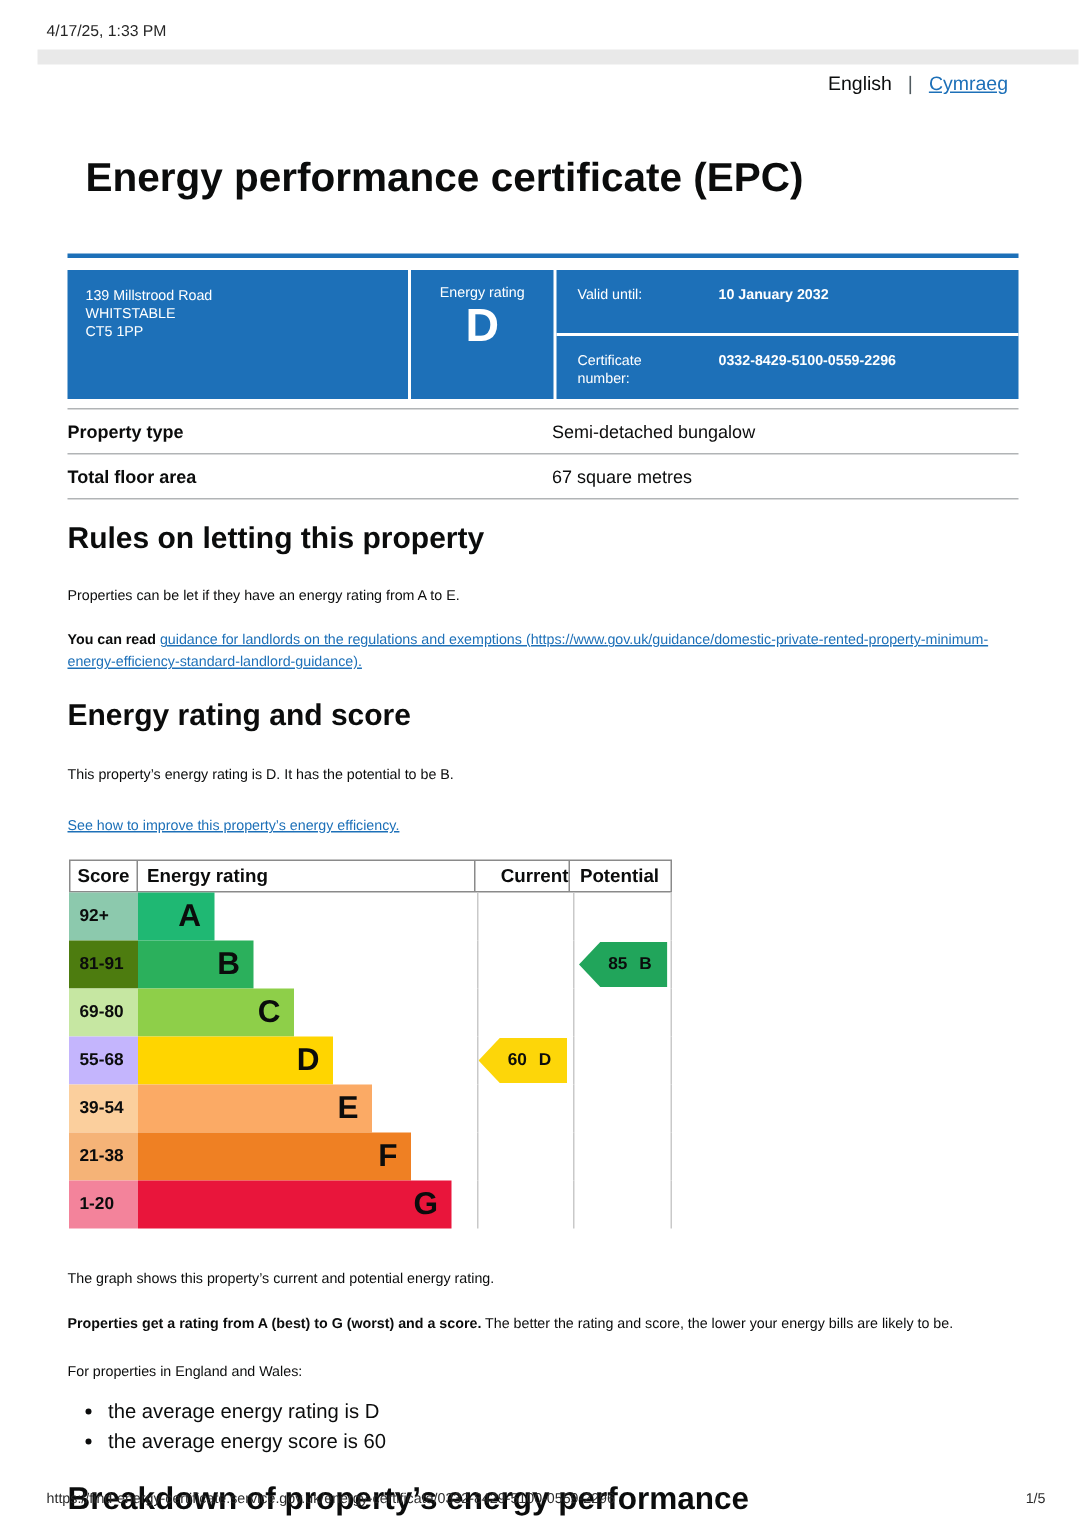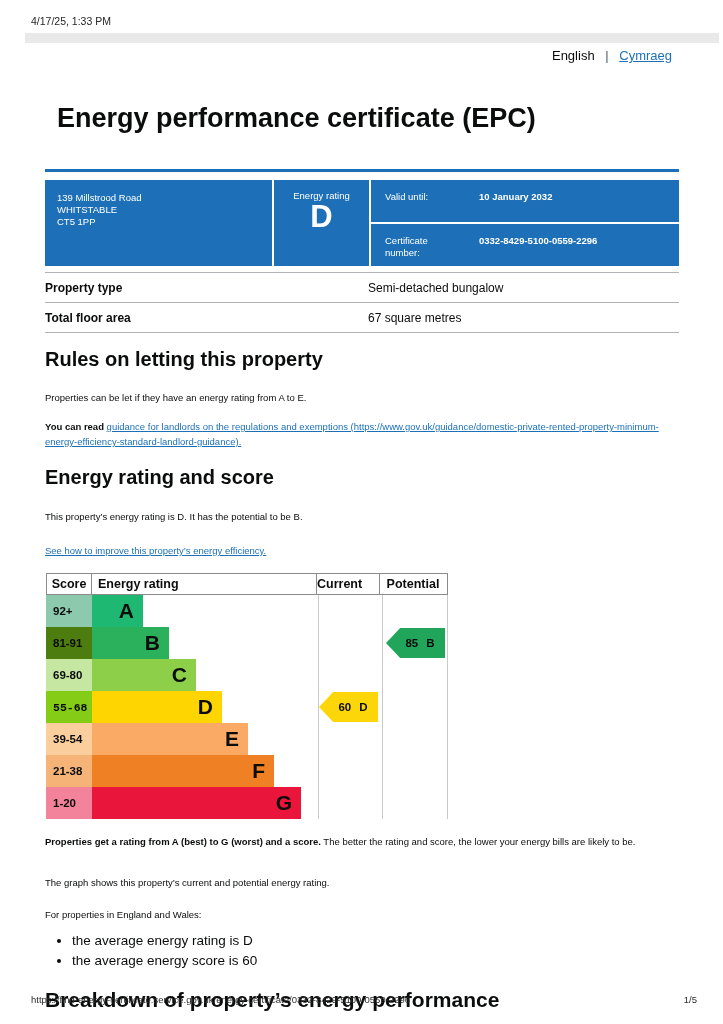--- a/index.html
+++ b/index.html
@@ -55,21 +55,21 @@
   .mt-rating { margin-top:17px; }
   .p3 { margin-top:20px; }
   .improve { display:inline-block; margin-top:21px; font-size:9.5px; }
 
   
   .chart { margin-top:15px; margin-left:1px; width:402px; }
   .chart-header { display:flex; height:22px; border:1px solid #8a8a8a; font-weight:bold; font-size:12.5px; }
   .chart-header > div { line-height:20px; }
   .ch-score { width:45px; text-align:center; border-right:1px solid #8a8a8a; }
   .ch-rating { width:225px; padding-left:6px; border-right:1px solid #8a8a8a; }
-  .ch-current { width:63px; text-align:left; border-right:1px solid #8a8a8a; }
+  .ch-current { width:63px; text-align:right; border-right:1px solid #8a8a8a; }
   .ch-potential { width:66px; text-align:center; }
   .band-row { display:flex; height:32px; }
   .score-cell { width:46px; font-weight:bold; font-size:11.5px; display:flex; align-items:center; padding-left:7px; }
   .bar-zone { width:226px; }
   .bar { height:32px; display:flex; align-items:center; justify-content:flex-end; padding-right:9px;
     font-weight:bold; font-size:21px; color:#0b0c0c; }
   .cur-cell { width:64px; border-left:1px solid #c9c9c9; display:flex; align-items:center; }
   .pot-cell { width:66px; border-left:1px solid #c9c9c9; border-right:1px solid #c9c9c9; display:flex; align-items:center; }
   .marker {
     width:59px; height:30px; display:flex; align-items:center; justify-content:center;
@@ -182,21 +182,21 @@
       <div class="band-row">
         <div class="score-cell" style="background: rgb(198, 231, 162);">69-80</div>
         <div class="bar-zone">
             <div class="bar" style="background: rgb(142, 207, 73); width: 104px;">C</div>
           </div>
         <div class="cur-cell"></div>
         <div class="pot-cell"></div>
       </div>
 
       <div class="band-row">
-        <div class="score-cell" style="background: #84cc16; font-family: Liberation Mono, monospace;">55-68</div>
+        <div class="score-cell" style="background: #c4b5fd;">55-68</div>
         <div class="bar-zone">
             <div class="bar" style="background: rgb(255, 213, 0); width: 130px;">D</div>
           </div>
         <div class="cur-cell">
           <div class="marker" style="background: rgb(253, 214, 9);">
             <span>60</span>
             <span>D</span>
           </div>
         </div>
         <div class="pot-cell"></div>
@@ -223,22 +223,22 @@
       <div class="band-row">
         <div class="score-cell" style="background: rgb(243, 131, 155);">1-20</div>
         <div class="bar-zone">
             <div class="bar" style="background: rgb(233, 21, 59); width: 209px;">G</div>
           </div>
         <div class="cur-cell"></div>
         <div class="pot-cell"></div>
       </div>
     </div>
 
+    <p class="small caption">The graph shows this property’s current and potential energy rating.</p>
     <p class="small explainer"><span class="bold">Properties get a rating from A (best) to G (worst) and a score.</span><span> The better the rating and score, the lower your energy bills are likely to be.</span></p>
-    <p class="small caption">The graph shows this property’s current and potential energy rating.</p>
     <p class="small intro">For properties in England and Wales:</p>
 
     <ul class="avg-list">
       <li>the average energy rating is D</li>
       <li>the average energy score is 60</li>
     </ul>
 
     <h2 class="section-heading breakdown">Breakdown of property’s energy performance</h2>
   </div>
 

